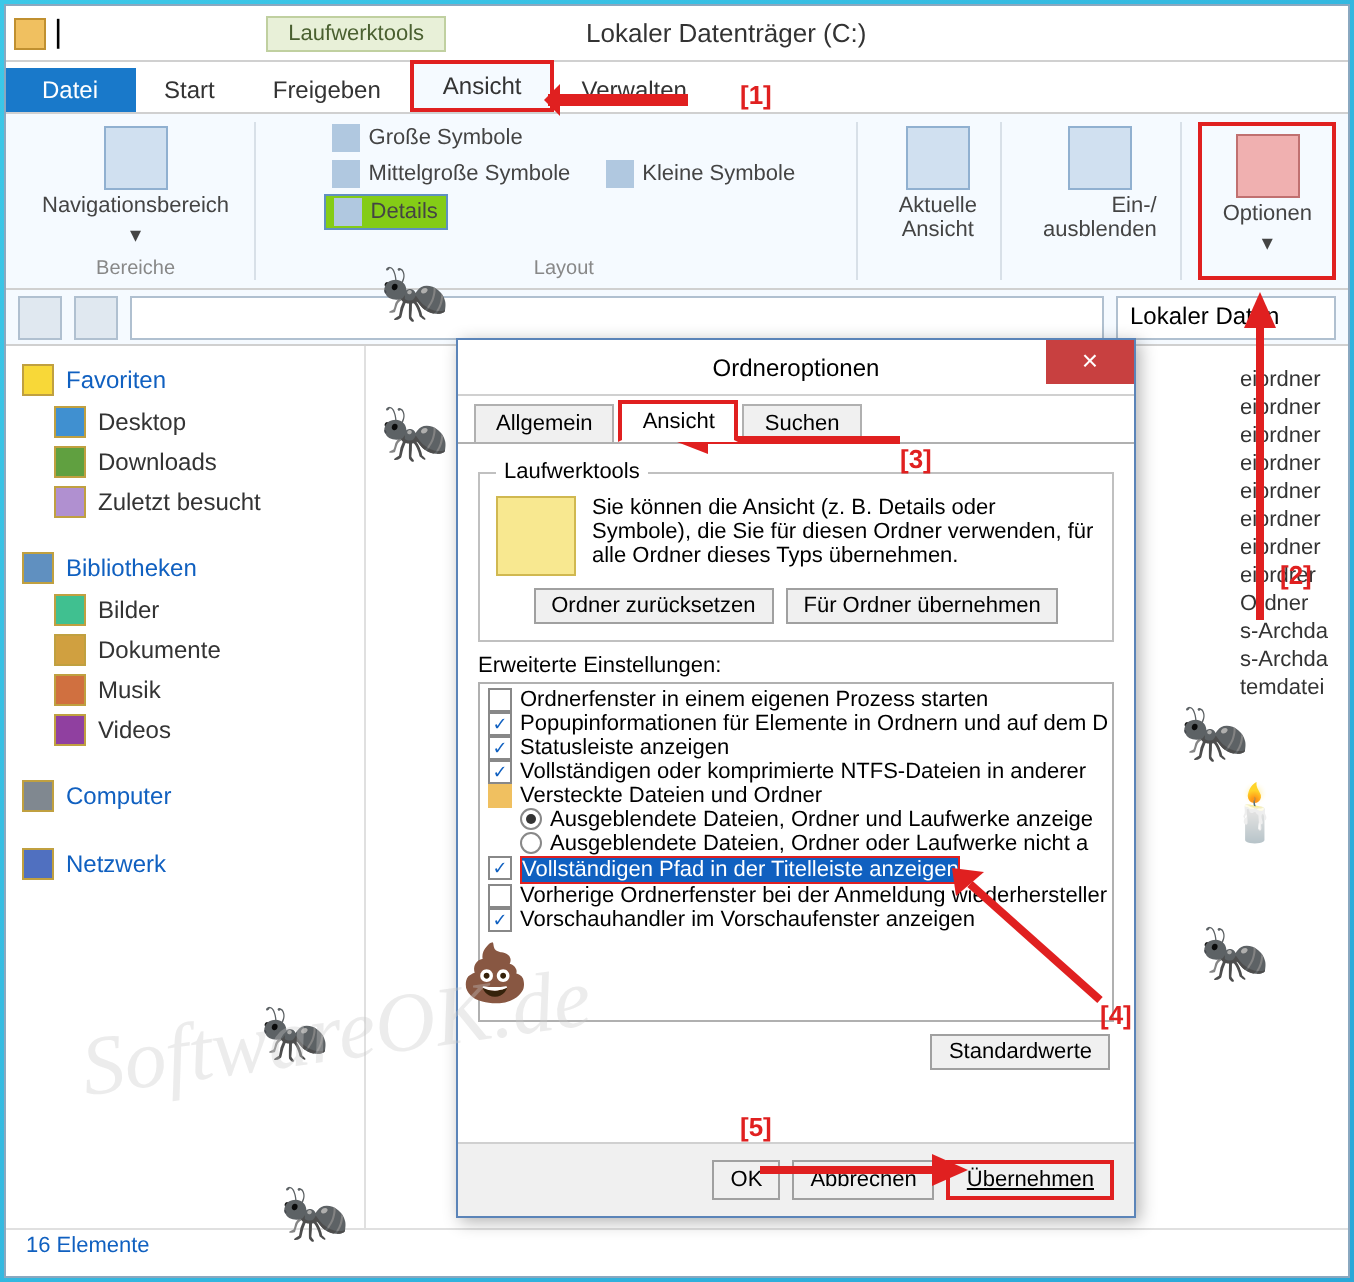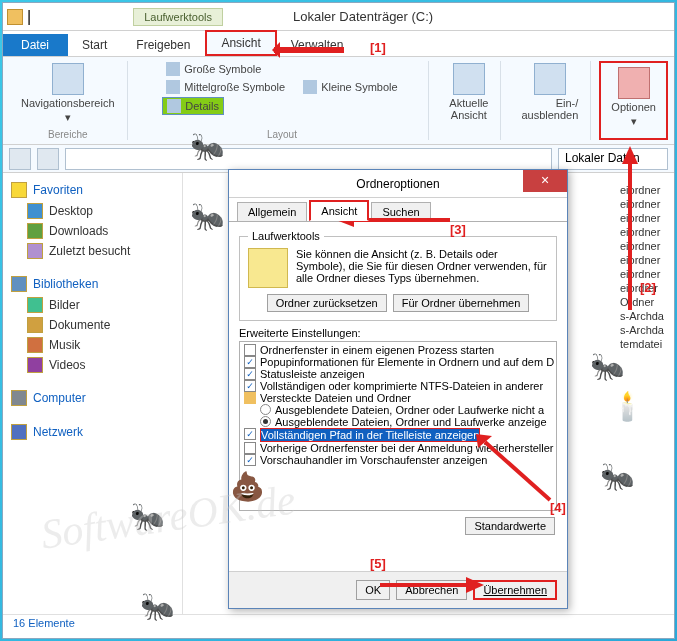--- a/index.html
+++ b/index.html
@@ -291,26 +291,26 @@
         </div>
       <div class="row">
           <div class="cb">✓</div>
           <span class="lbl">Vollständigen oder komprimierte NTFS-Dateien in anderer</span>
         </div>
       <div class="row">
           <div style="width:12px;height:12px;background:#f0c060"></div>
           <span class="lbl">Versteckte Dateien und Ordner</span>
         </div>
       <div class="row indent">
+          <div class="rb sel"></div>
+          <span class="lbl">Ausgeblendete Dateien, Ordner und Laufwerke anzeige</span>
+        </div>
+      <div class="row indent">
           <div class="rb"></div>
           <span class="lbl">Ausgeblendete Dateien, Ordner oder Laufwerke nicht a</span>
-        </div>
-      <div class="row indent">
-          <div class="rb sel"></div>
-          <span class="lbl">Ausgeblendete Dateien, Ordner und Laufwerke anzeige</span>
         </div>
       <div class="row hl">
           <div class="cb">✓</div>
           <span class="lbl">Vollständigen Pfad in der Titelleiste anzeigen</span>
         </div>
       <div class="row">
           <div class="cb"></div>
           <span class="lbl">Vorherige Ordnerfenster bei der Anmeldung wiederhersteller</span>
         </div>
       <div class="row">

